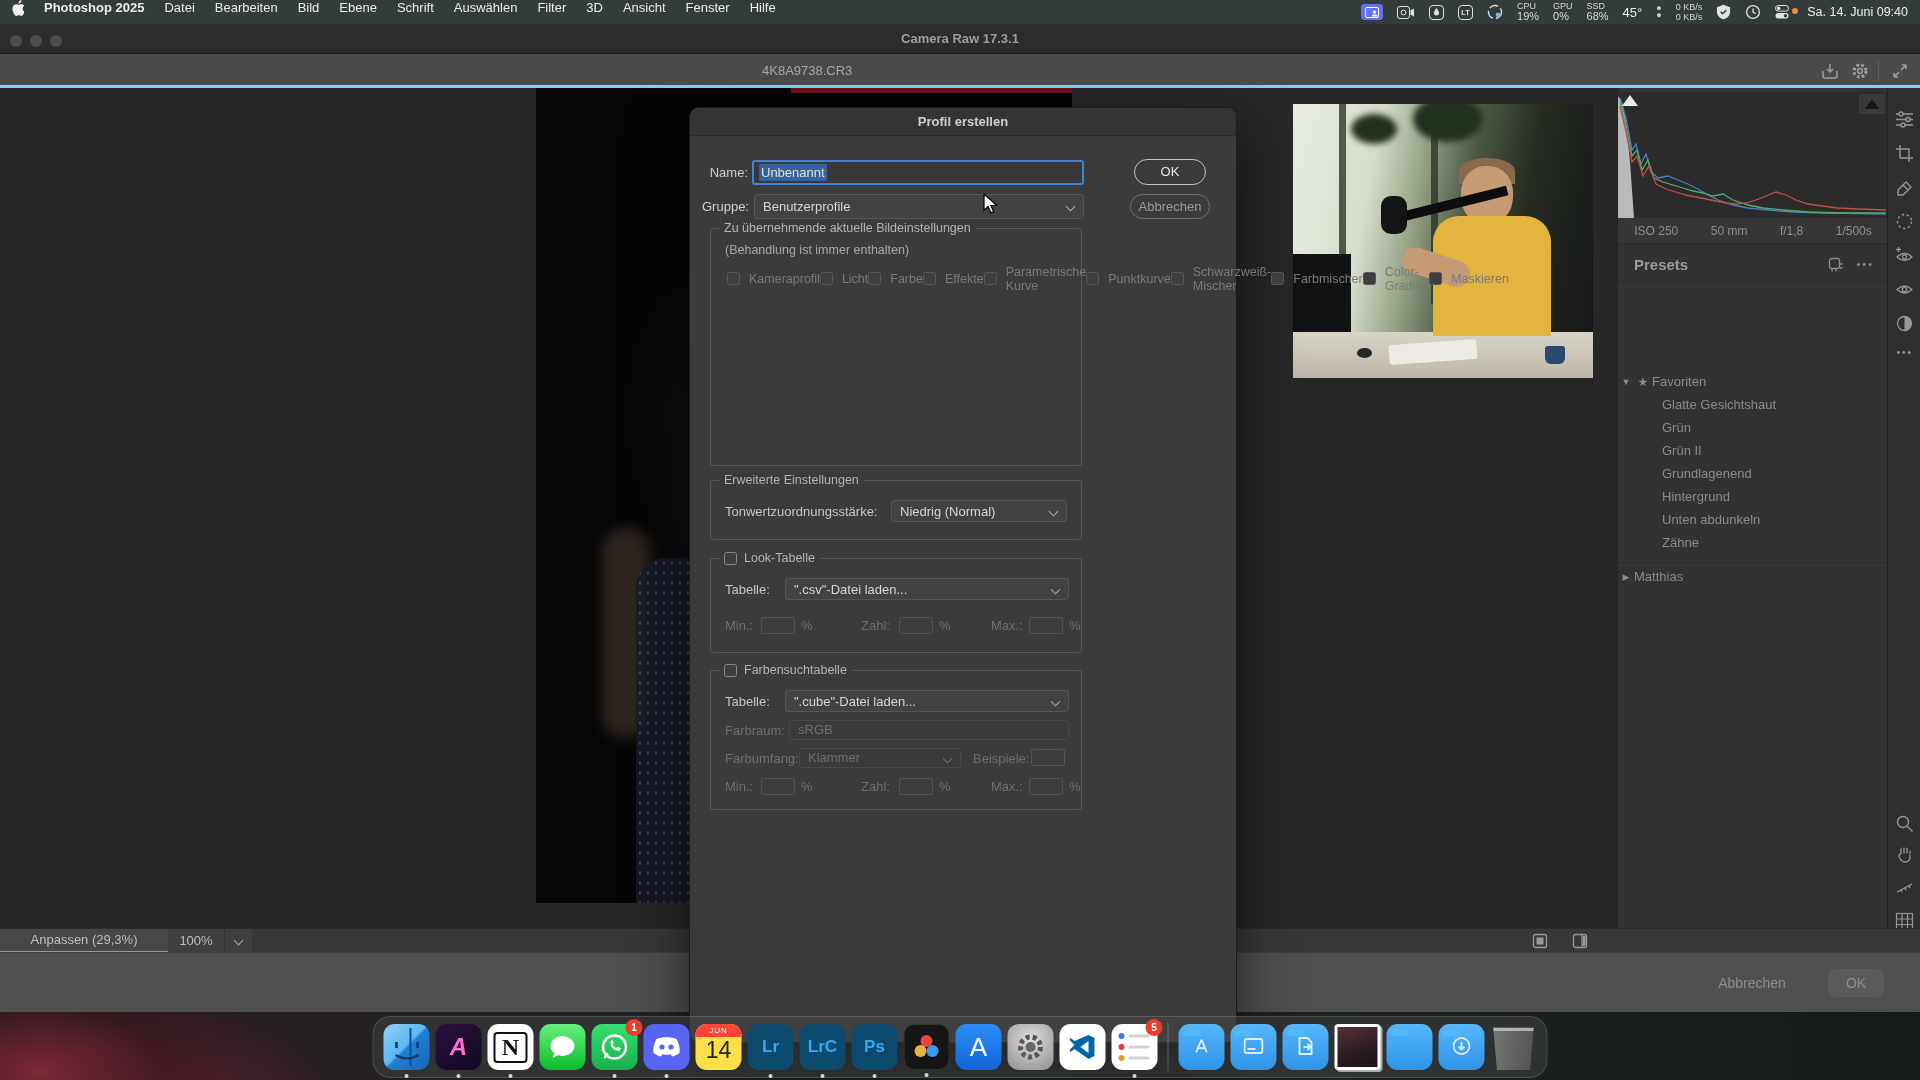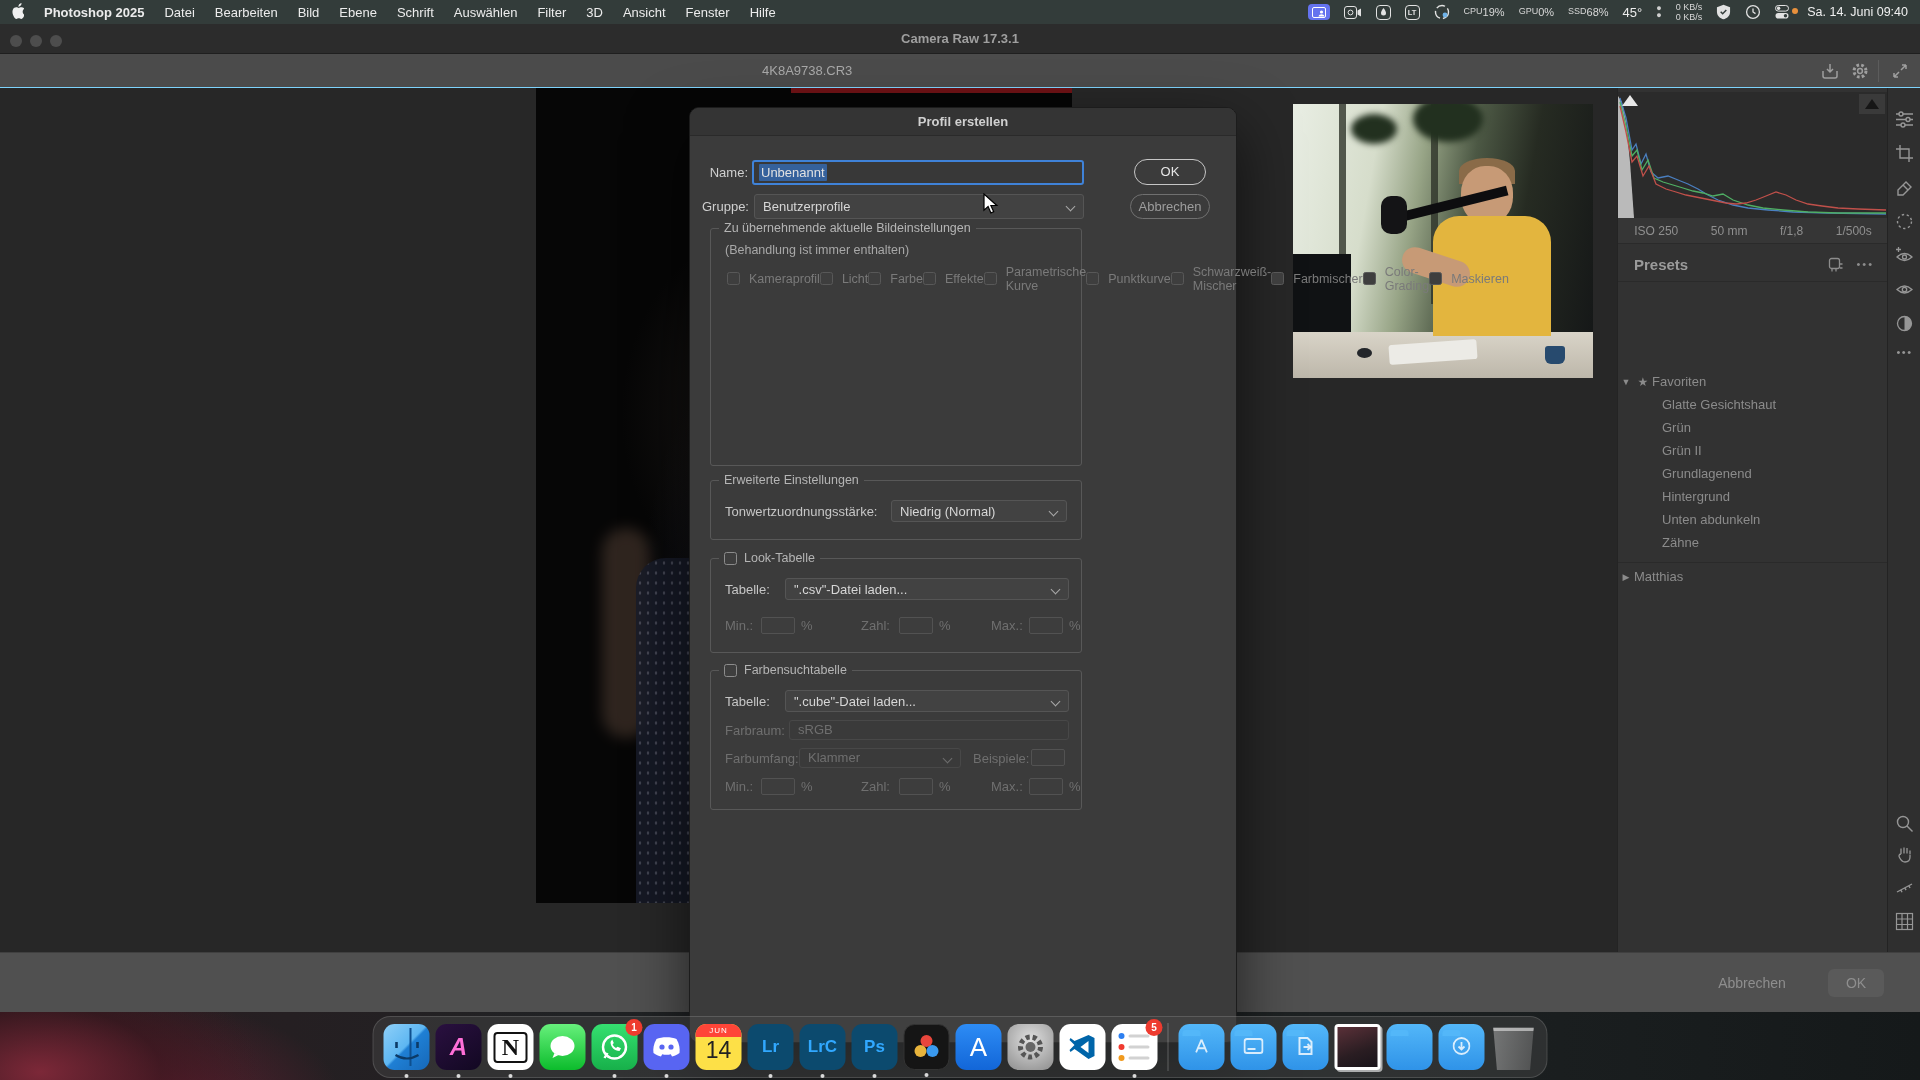--- a/index.html
+++ b/index.html
@@ -3,37 +3,37 @@
 <meta charset="utf-8">
 <style>
   *{margin:0;padding:0;box-sizing:border-box}
   html,body{width:1920px;height:1080px;overflow:hidden;background:#1b1e1e;
     font-family:"Liberation Sans",sans-serif;-webkit-font-smoothing:antialiased}
   .abs{position:absolute}
   #root{position:relative;width:1920px;height:1080px;background:#262626}
 
   
   #menubar{left:0;top:0;width:1920px;height:24px;background:#333c3a;display:flex;
-    align-items:center;color:#ececec;font-size:13px;z-index:60}
+    color:#ececec;font-size:13px;z-index:60}
   #menubar .mitem{padding:0 10px;cursor:default}
   #menubar .appname{font-weight:bold;padding:0 10px}
   #mb-right{margin-left:auto;display:flex;align-items:center;gap:14px;padding-right:12px}
-  .stat{display:flex;flex-direction:row;align-items:flex-start;line-height:9px;font-size:9px;color:#d8d8d8}
+  .stat{display:flex;flex-direction:column;align-items:flex-start;line-height:9px;font-size:9px;color:#d8d8d8}
   .stat b{font-weight:normal;font-size:11px;line-height:11px}
   .netstat{font-size:9px;line-height:10px;color:#d8d8d8}
   .mbicon{display:flex;align-items:center;justify-content:center}
   .mbapp{width:22px;height:16px;border-radius:4px;position:relative}
   .clocktxt{font-size:12.5px;color:#f0f0f0}
 
   
   #crwin{left:0;top:24px;width:1920px;height:988px;background:#272727}
   #titlebar{left:0;top:0;width:1920px;height:30px;background:#2c2c2c;border-bottom:1px solid #1f1f1f}
   .tl{width:12px;height:12px;border-radius:50%;background:#4d4d4d;display:inline-block;margin-right:8px}
   #wintitle{width:100%;text-align:center;line-height:30px;font-weight:bold;font-size:13px;color:#9f9f9f}
-  #toolbar{left:0;top:30px;width:1920px;height:34px;background:#4b4b4b;border-bottom:1px solid #7dd3fc}
+  #toolbar{left:0;top:30px;width:1920px;height:34px;background:#4b4b4b;border-bottom:3px solid #7dd3fc}
   #filename{left:762px;top:0;line-height:34px;font-size:13px;color:#a8a8a8}
   .tbico{top:7px;width:20px;height:20px;color:#9f9f9f}
 
   
   #photo{left:536px;top:64px;width:536px;height:815px;background:
     radial-gradient(200px 260px at 42% 40%,rgba(56,48,44,.45),rgba(0,0,0,0) 70%),
     radial-gradient(140px 420px at 38% 72%,rgba(44,46,62,.5),rgba(0,0,0,0) 75%),
     #060606}
   #photo .redstrip{left:255px;top:0;width:281px;height:5px;background:#6e1216}
   #photo .figure{left:165px;top:55px;width:120px;height:120px;border-radius:50%;
@@ -400,20 +400,34 @@
           </svg></span>
       <span class="abs ts-ico" style="top:790px"><svg width="19" height="19" viewBox="0 0 19 19" stroke="#969696" stroke-width="1.4" fill="none">
             <path d="M2 14 17 6M6 12.2l1 2M10 10.1l1 2M14 8l1 2"></path>
           </svg></span>
       <span class="abs ts-ico" style="top:824px"><svg width="19" height="19" viewBox="0 0 19 19" stroke="#969696" stroke-width="1.2" fill="none">
             <rect x="1.5" y="1.5" width="16" height="16"></rect>
             <path d="M7 1.5v16M12.5 1.5v16M1.5 7h16M1.5 12.5h16"></path>
           </svg></span>
     </div>
 
+    <div class="abs" id="bottombar">
+      <span class="abs" id="viewtab">Anpassen (29,3%)</span>
+      <span class="abs" id="zoombox">100%</span>
+      <span class="abs" id="zoomchev"><i class="chev" style="margin:8px 0 0 10px"></i></span>
+      <span class="abs bb-ico" style="left:1532px"><svg width="16" height="16" viewBox="0 0 16 16" stroke="#9a9a9a" fill="none" stroke-width="1.3">
+            <rect x="1.5" y="1.5" width="13" height="13" rx="2"></rect>
+            <rect x="4.5" y="4.5" width="7" height="7" fill="#9a9a9a" stroke="none"></rect>
+          </svg></span>
+      <span class="abs bb-ico" style="left:1572px"><svg width="16" height="16" viewBox="0 0 16 16" stroke="#9a9a9a" fill="none" stroke-width="1.3">
+            <rect x="1.5" y="1.5" width="13" height="13" rx="2"></rect>
+            <path d="M10 1.5v13"></path>
+            <rect x="11" y="3" width="2.5" height="10" fill="#9a9a9a" stroke="none"></rect>
+          </svg></span>
+    </div>
 
     <div class="abs" id="footerbar">
       <span class="abs footbtn" style="left:1712px;width:80px">Abbrechen</span>
       <span class="abs footbtn" id="foot-ok" style="left:1828px">OK</span>
     </div>
   </div>
 
   <div class="abs" id="dialog">
     <div class="abs" id="dlg-title">Profil erstellen</div>
 

